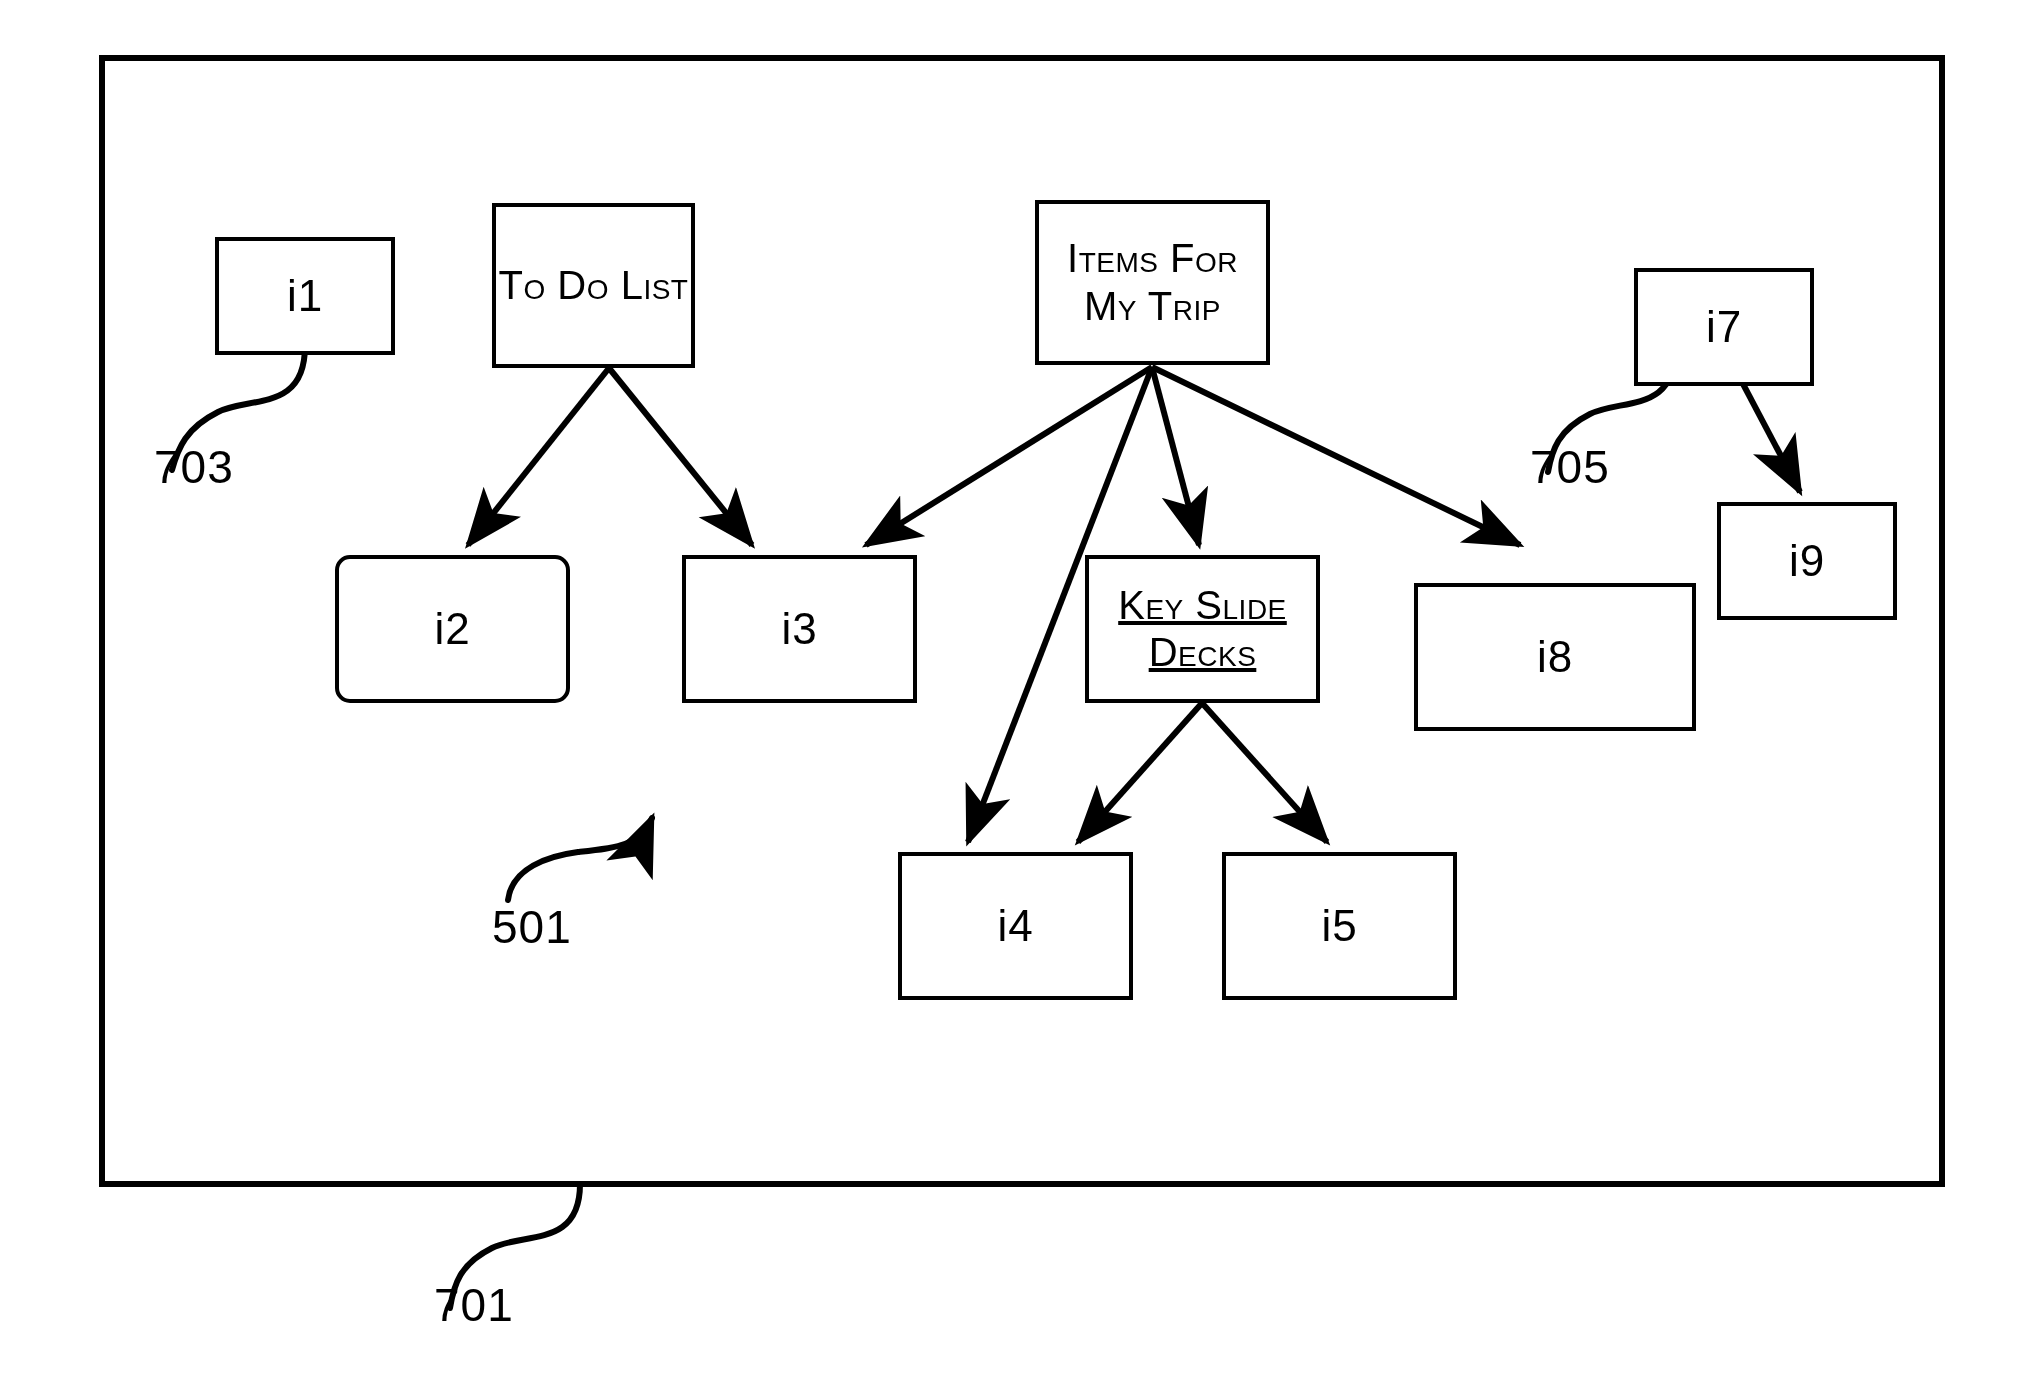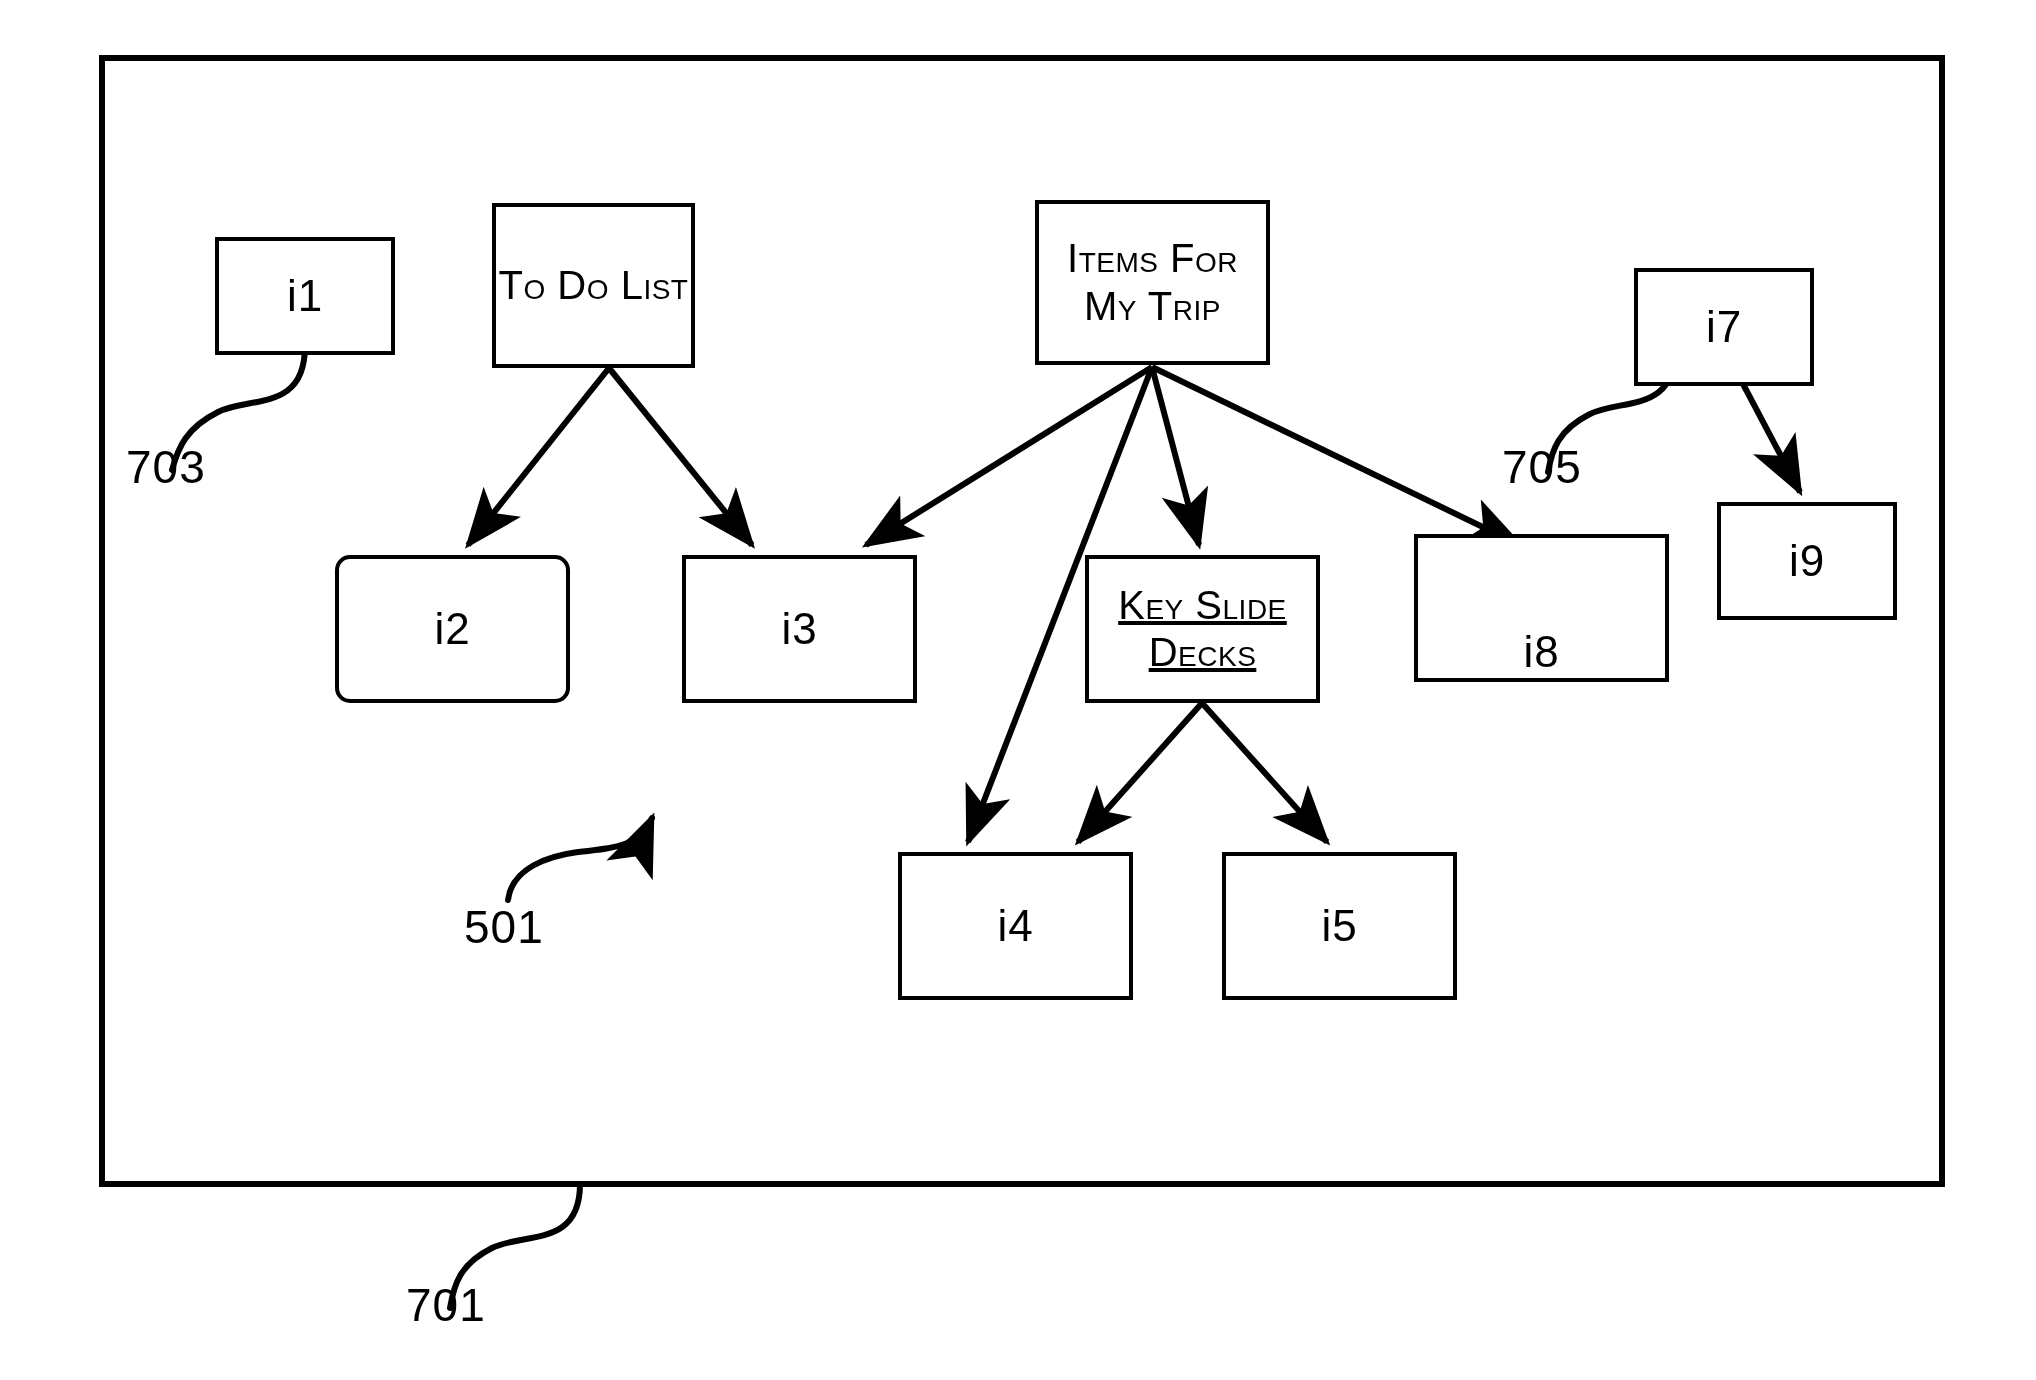--- a/index.html
+++ b/index.html
@@ -54,20 +54,21 @@
     font-weight: 500;
     letter-spacing: 1px;
   }
   .ref-label {
     position: absolute;
     font-size: 46px;
     font-weight: 400;
     letter-spacing: 1px;
     color: #000000;
     white-space: nowrap;
+    margin-left: 28px;
   }
 </style>
 </head>
 <body>
 
 <div id="page">
 
   <svg id="figure-svg" viewBox="0 0 2036 1380">
     <defs>
       <marker id="arrowhead" markerWidth="12" markerHeight="12" refX="9.2" refY="4" orient="auto" markerUnits="strokeWidth">
@@ -125,21 +126,21 @@
 
   <div class="node-box idbox" style="left:682px; top:555px; width:235px; height:148px;">
     <span class="node-label">i3</span>
   </div>
 
   <div class="node-box titled" style="left:1085px; top:555px; width:235px; height:148px;text-decoration:underline;">
     <span class="node-label">Key Slide
 Decks</span>
   </div>
 
-  <div class="node-box idbox" style="left:1414px; top:534px; width:255px; height:148px;align-items:flex-end;">
+  <div class="node-box idbox" style="left:1414px; top:583px; width:282px; height:148px;">
     <span class="node-label">i8</span>
   </div>
 
   <div class="node-box idbox" style="left:1717px; top:502px; width:180px; height:118px;">
     <span class="node-label">i9</span>
   </div>
 
   <div class="node-box idbox" style="left:898px; top:852px; width:235px; height:148px;">
     <span class="node-label">i4</span>
   </div>

